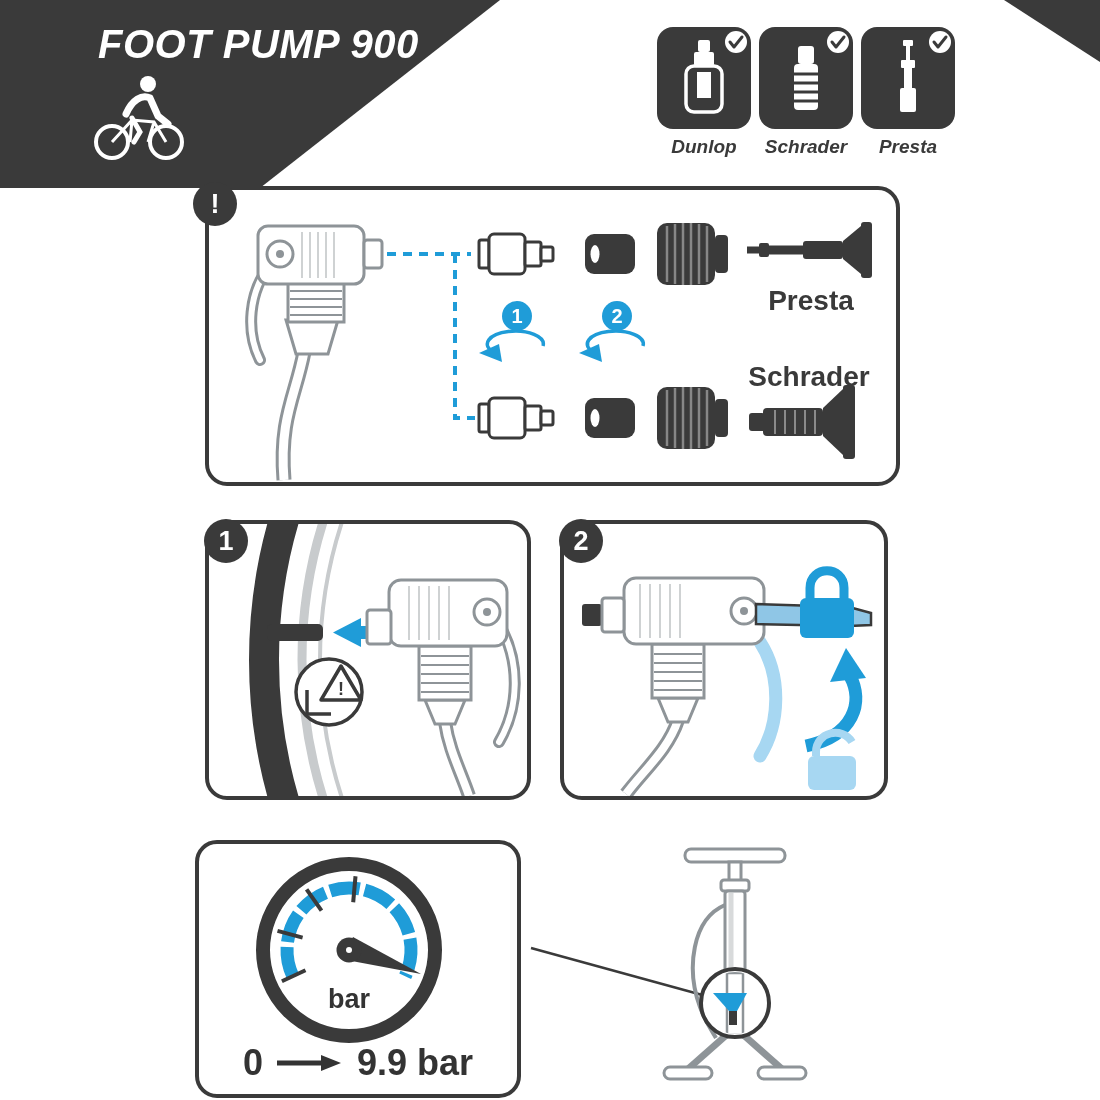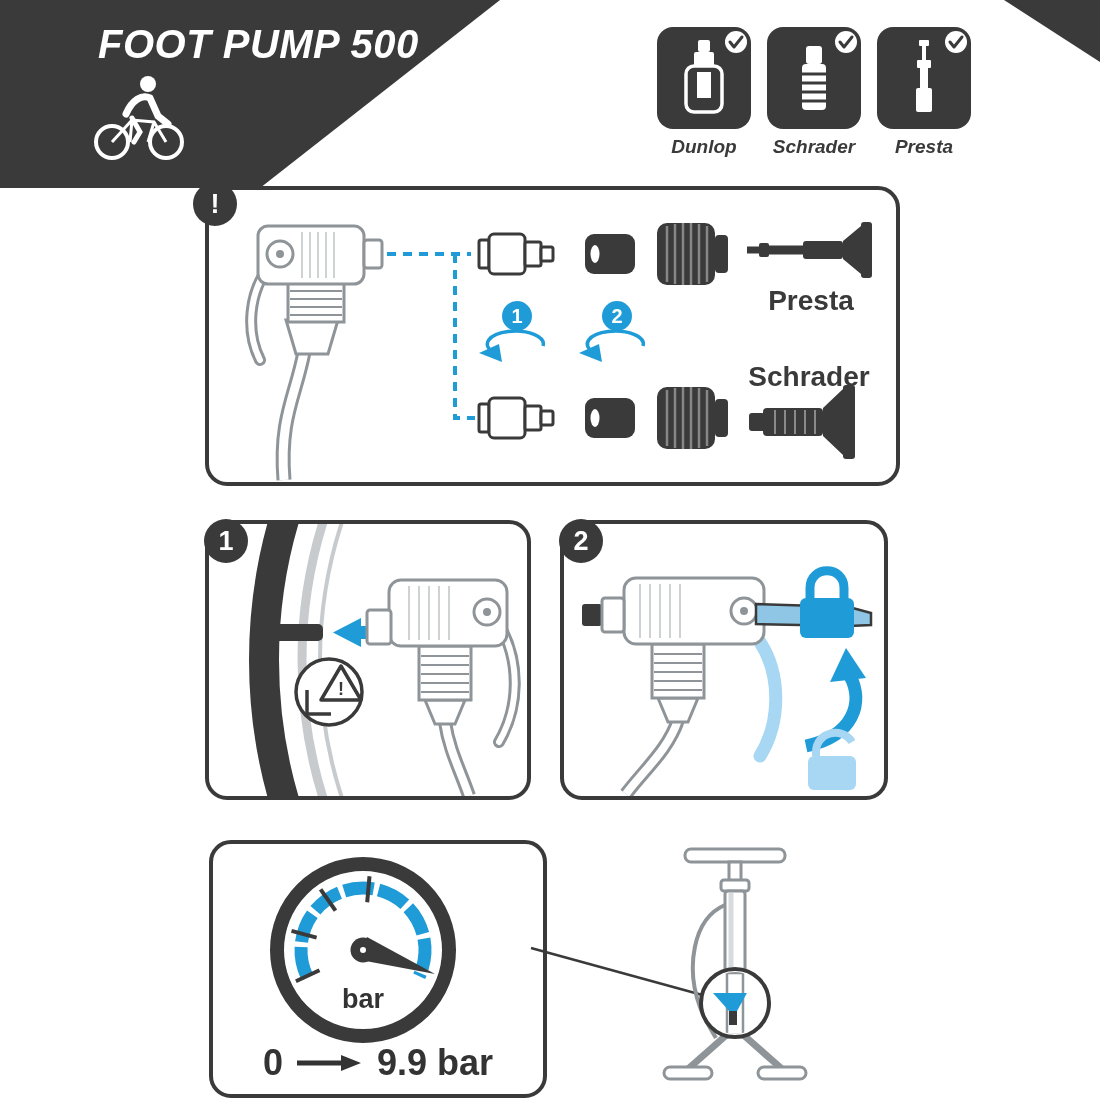--- a/index.html
+++ b/index.html
@@ -5,48 +5,48 @@
   html,body{margin:0;padding:0;background:#fff;}
   #page{position:relative;width:1100px;height:1100px;background:#fff;overflow:hidden;
         font-family:"Liberation Sans",sans-serif;color:#3a3a3a;}
   .abs{position:absolute;}
   #header-band{position:absolute;left:0;top:0;width:500px;height:188px;background:#3a3a3a;
     clip-path:polygon(0 0,100% 0,52% 100%,0 100%);}
   #corner-accent{position:absolute;right:0;top:0;width:96px;height:62px;background:#3a3a3a;
     clip-path:polygon(0 0,100% 0,100% 100%);}
   #page-title{position:absolute;left:98px;top:22px;margin:0;font-size:40px;font-weight:bold;
     font-style:italic;color:#fff;letter-spacing:.5px;}
-  #valve-row{position:absolute;left:656px;top:26px;display:flex;gap:14px;}
+  #valve-row{position:absolute;left:656px;top:26px;display:flex;gap:6px;}
   .valve-item{width:96px;display:flex;flex-direction:column;align-items:center;}
   .valve-label{margin-top:6px;font-size:19px;font-weight:bold;font-style:italic;color:#3a3a3a;}
   .panel{position:absolute;background:#fff;border:4px solid #3a3a3a;border-radius:22px;overflow:visible;}
   .panel>svg{position:absolute;left:0;top:0;border-radius:18px;}
   #adapter-panel{left:205px;top:186px;width:687px;height:292px;}
   #step1-panel{left:205px;top:520px;width:318px;height:272px;}
   #step2-panel{left:560px;top:520px;width:320px;height:272px;}
-  #gauge-panel{left:209px;top:840px;width:318px;height:250px;padding-left:12px;}
+  #gauge-panel{left:195px;top:840px;width:318px;height:250px;}
   .badge{position:absolute;width:44px;height:44px;border-radius:50%;background:#3a3a3a;color:#fff;
     font-size:27px;font-weight:bold;display:flex;align-items:center;justify-content:center;z-index:5;}
   #adapter-badge{left:-16px;top:-8px;}
   #step1-badge,#step2-badge{left:-5px;top:-5px;}
   .range-row{position:absolute;left:0;right:0;bottom:10px;display:flex;align-items:center;
     justify-content:center;gap:12px;z-index:2;}
   .range-text{font-size:36px;font-weight:bold;color:#333;}
   svg text{font-family:"Liberation Sans",sans-serif;}
   #callout-line,#foot-pump{position:absolute;left:0;top:0;pointer-events:none;}
   #foot-pump{left:650px;top:845px;}
 </style>
 </head>
 <body>
 
 <div id="page">
 
   <div id="header-band"></div>
   <div id="corner-accent"></div>
-  <h1 id="page-title">FOOT PUMP 500</h1>
+  <h1 id="page-title">FOOT PUMP 900</h1>
 
   <svg class="abs" width="100" height="96" viewBox="0 0 100 96" style="left:88px;top:68px">
     <g stroke="#fff" fill="none" stroke-width="4">
       <circle cx="24" cy="74" r="16"></circle>
       <circle cx="78" cy="74" r="16"></circle>
     </g>
     <path d="M24,74 L44,52 L66,54 L78,74 M44,52 L42,74 M66,54 L60,74" stroke="#fff" fill="none" stroke-width="3"></path>
     <circle cx="60" cy="16" r="8" fill="#fff"></circle>
     <path d="M38,46 C44,32 54,26 62,30 L70,48 L80,56" stroke="#fff" stroke-width="7" fill="none" stroke-linecap="round"></path>
     <path d="M44,50 L52,64 L46,74" stroke="#fff" stroke-width="5" fill="none" stroke-linecap="round"></path>

